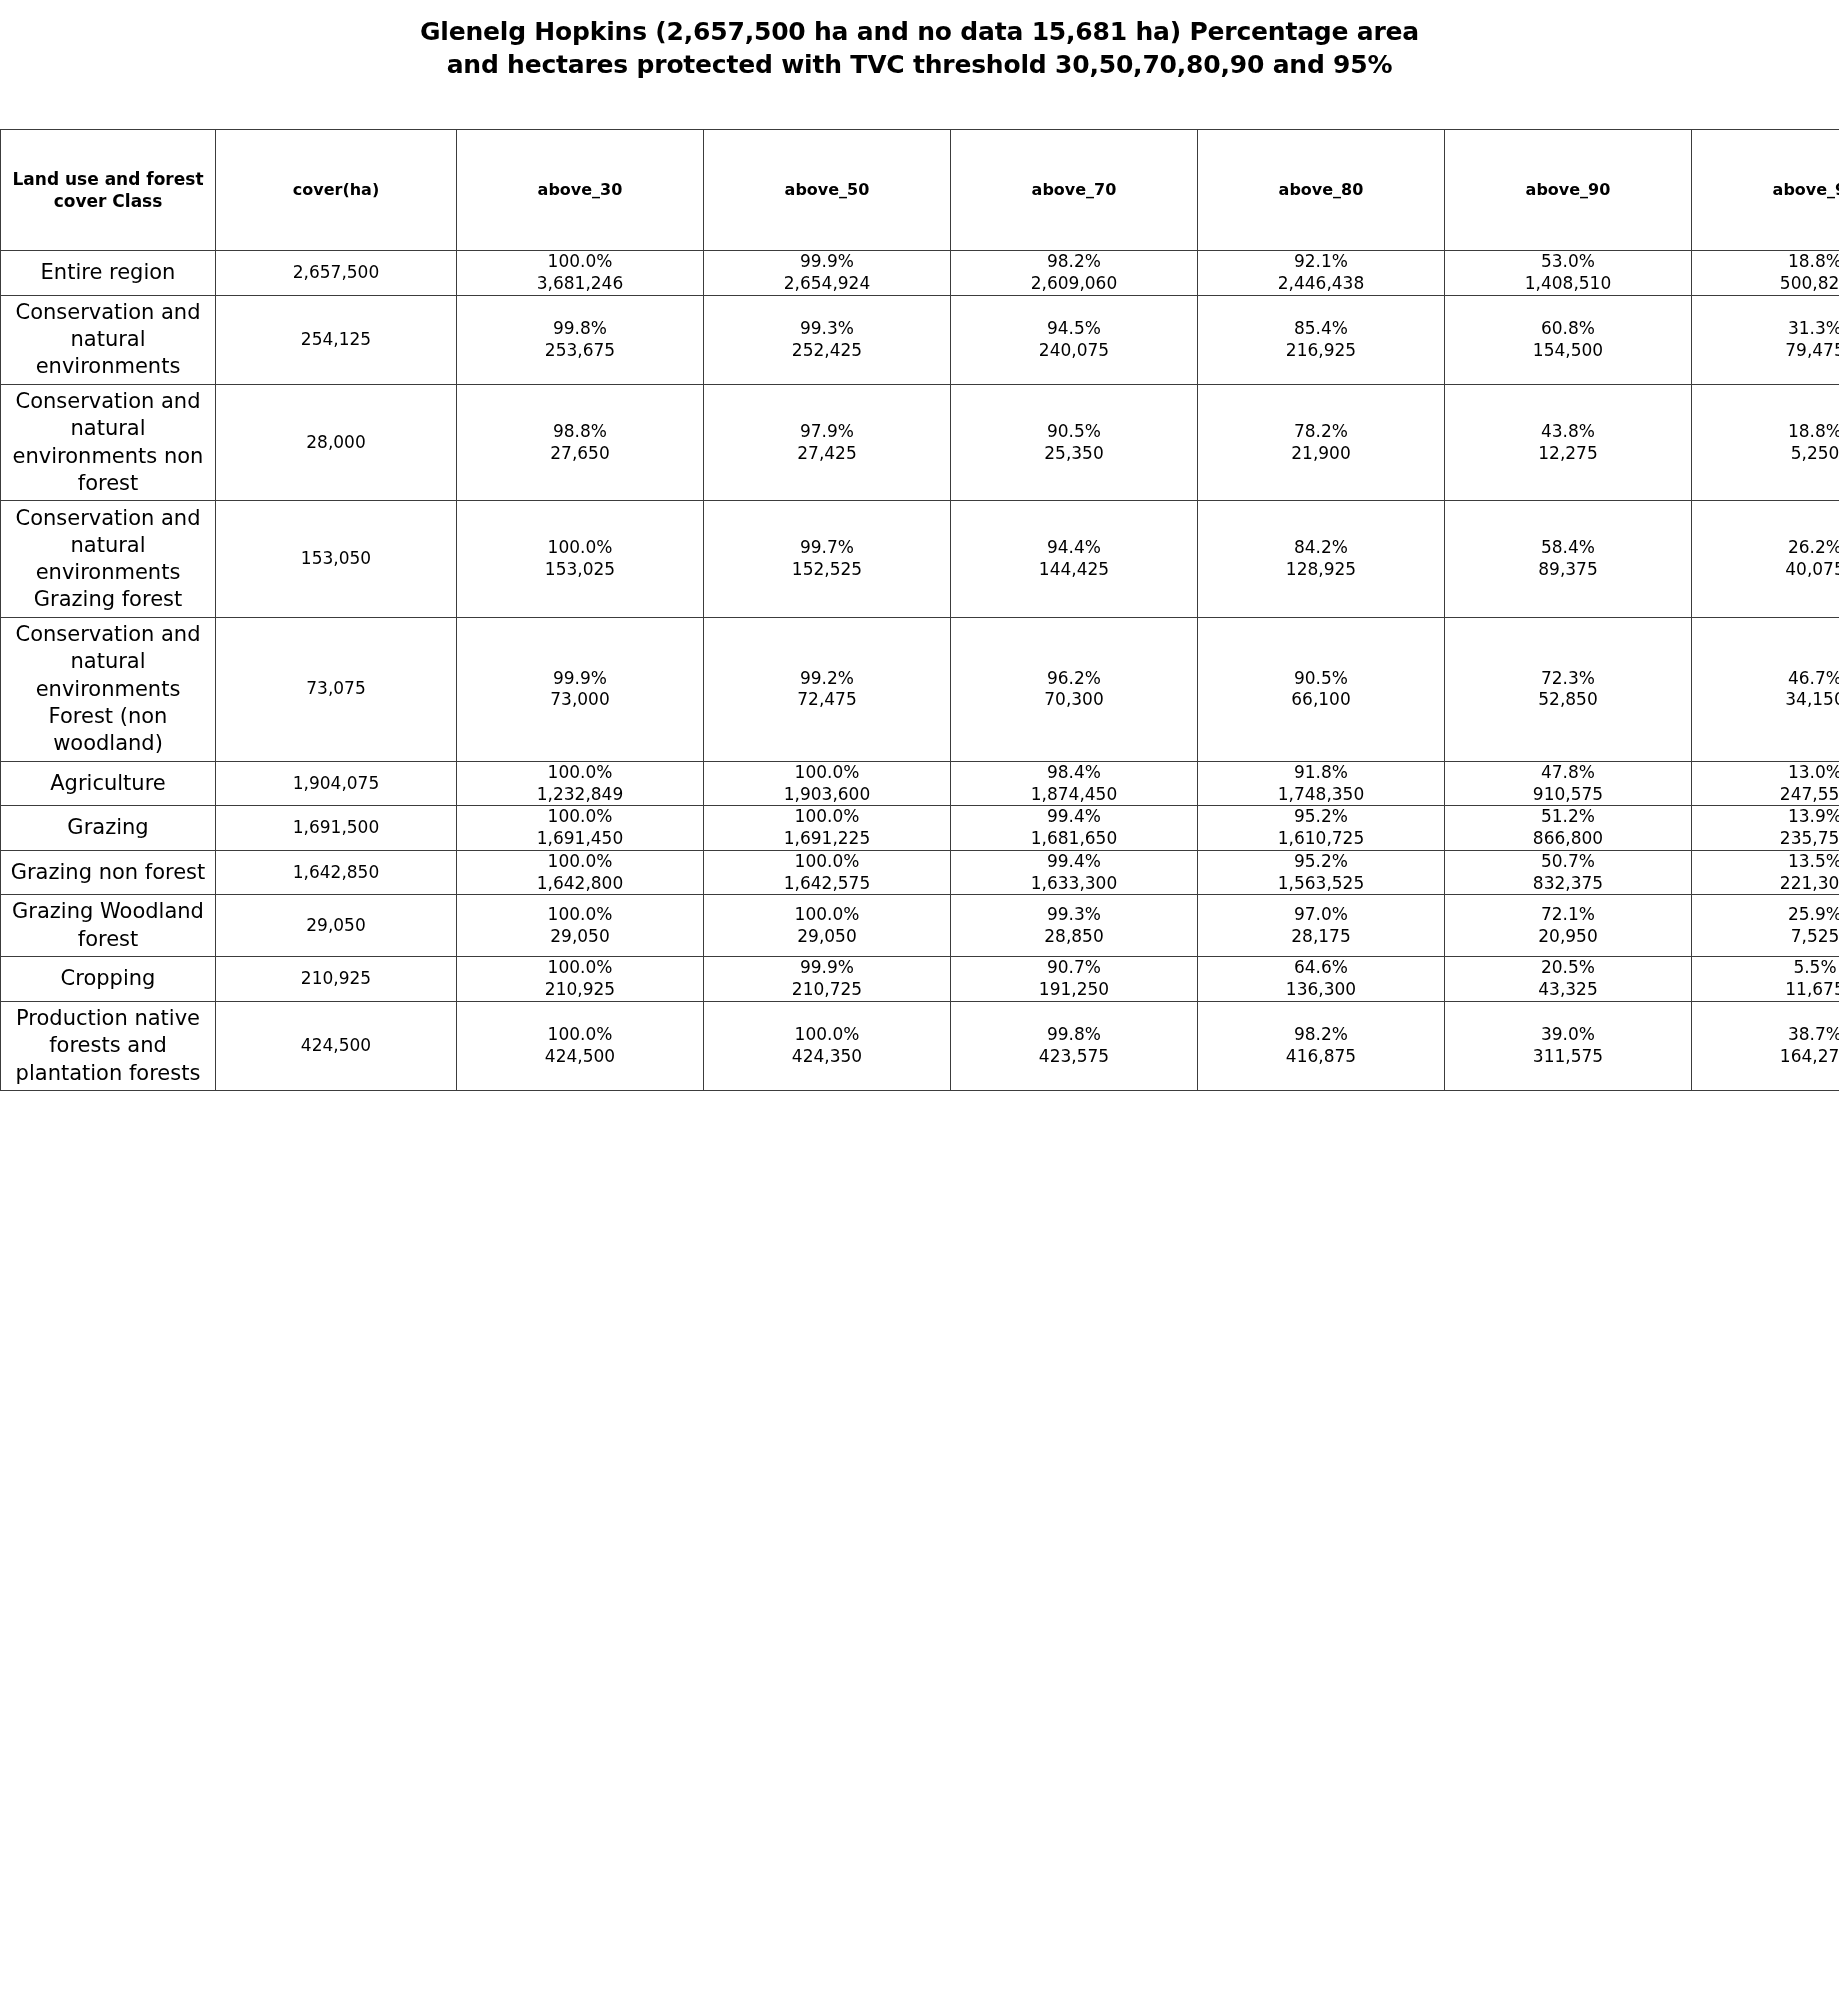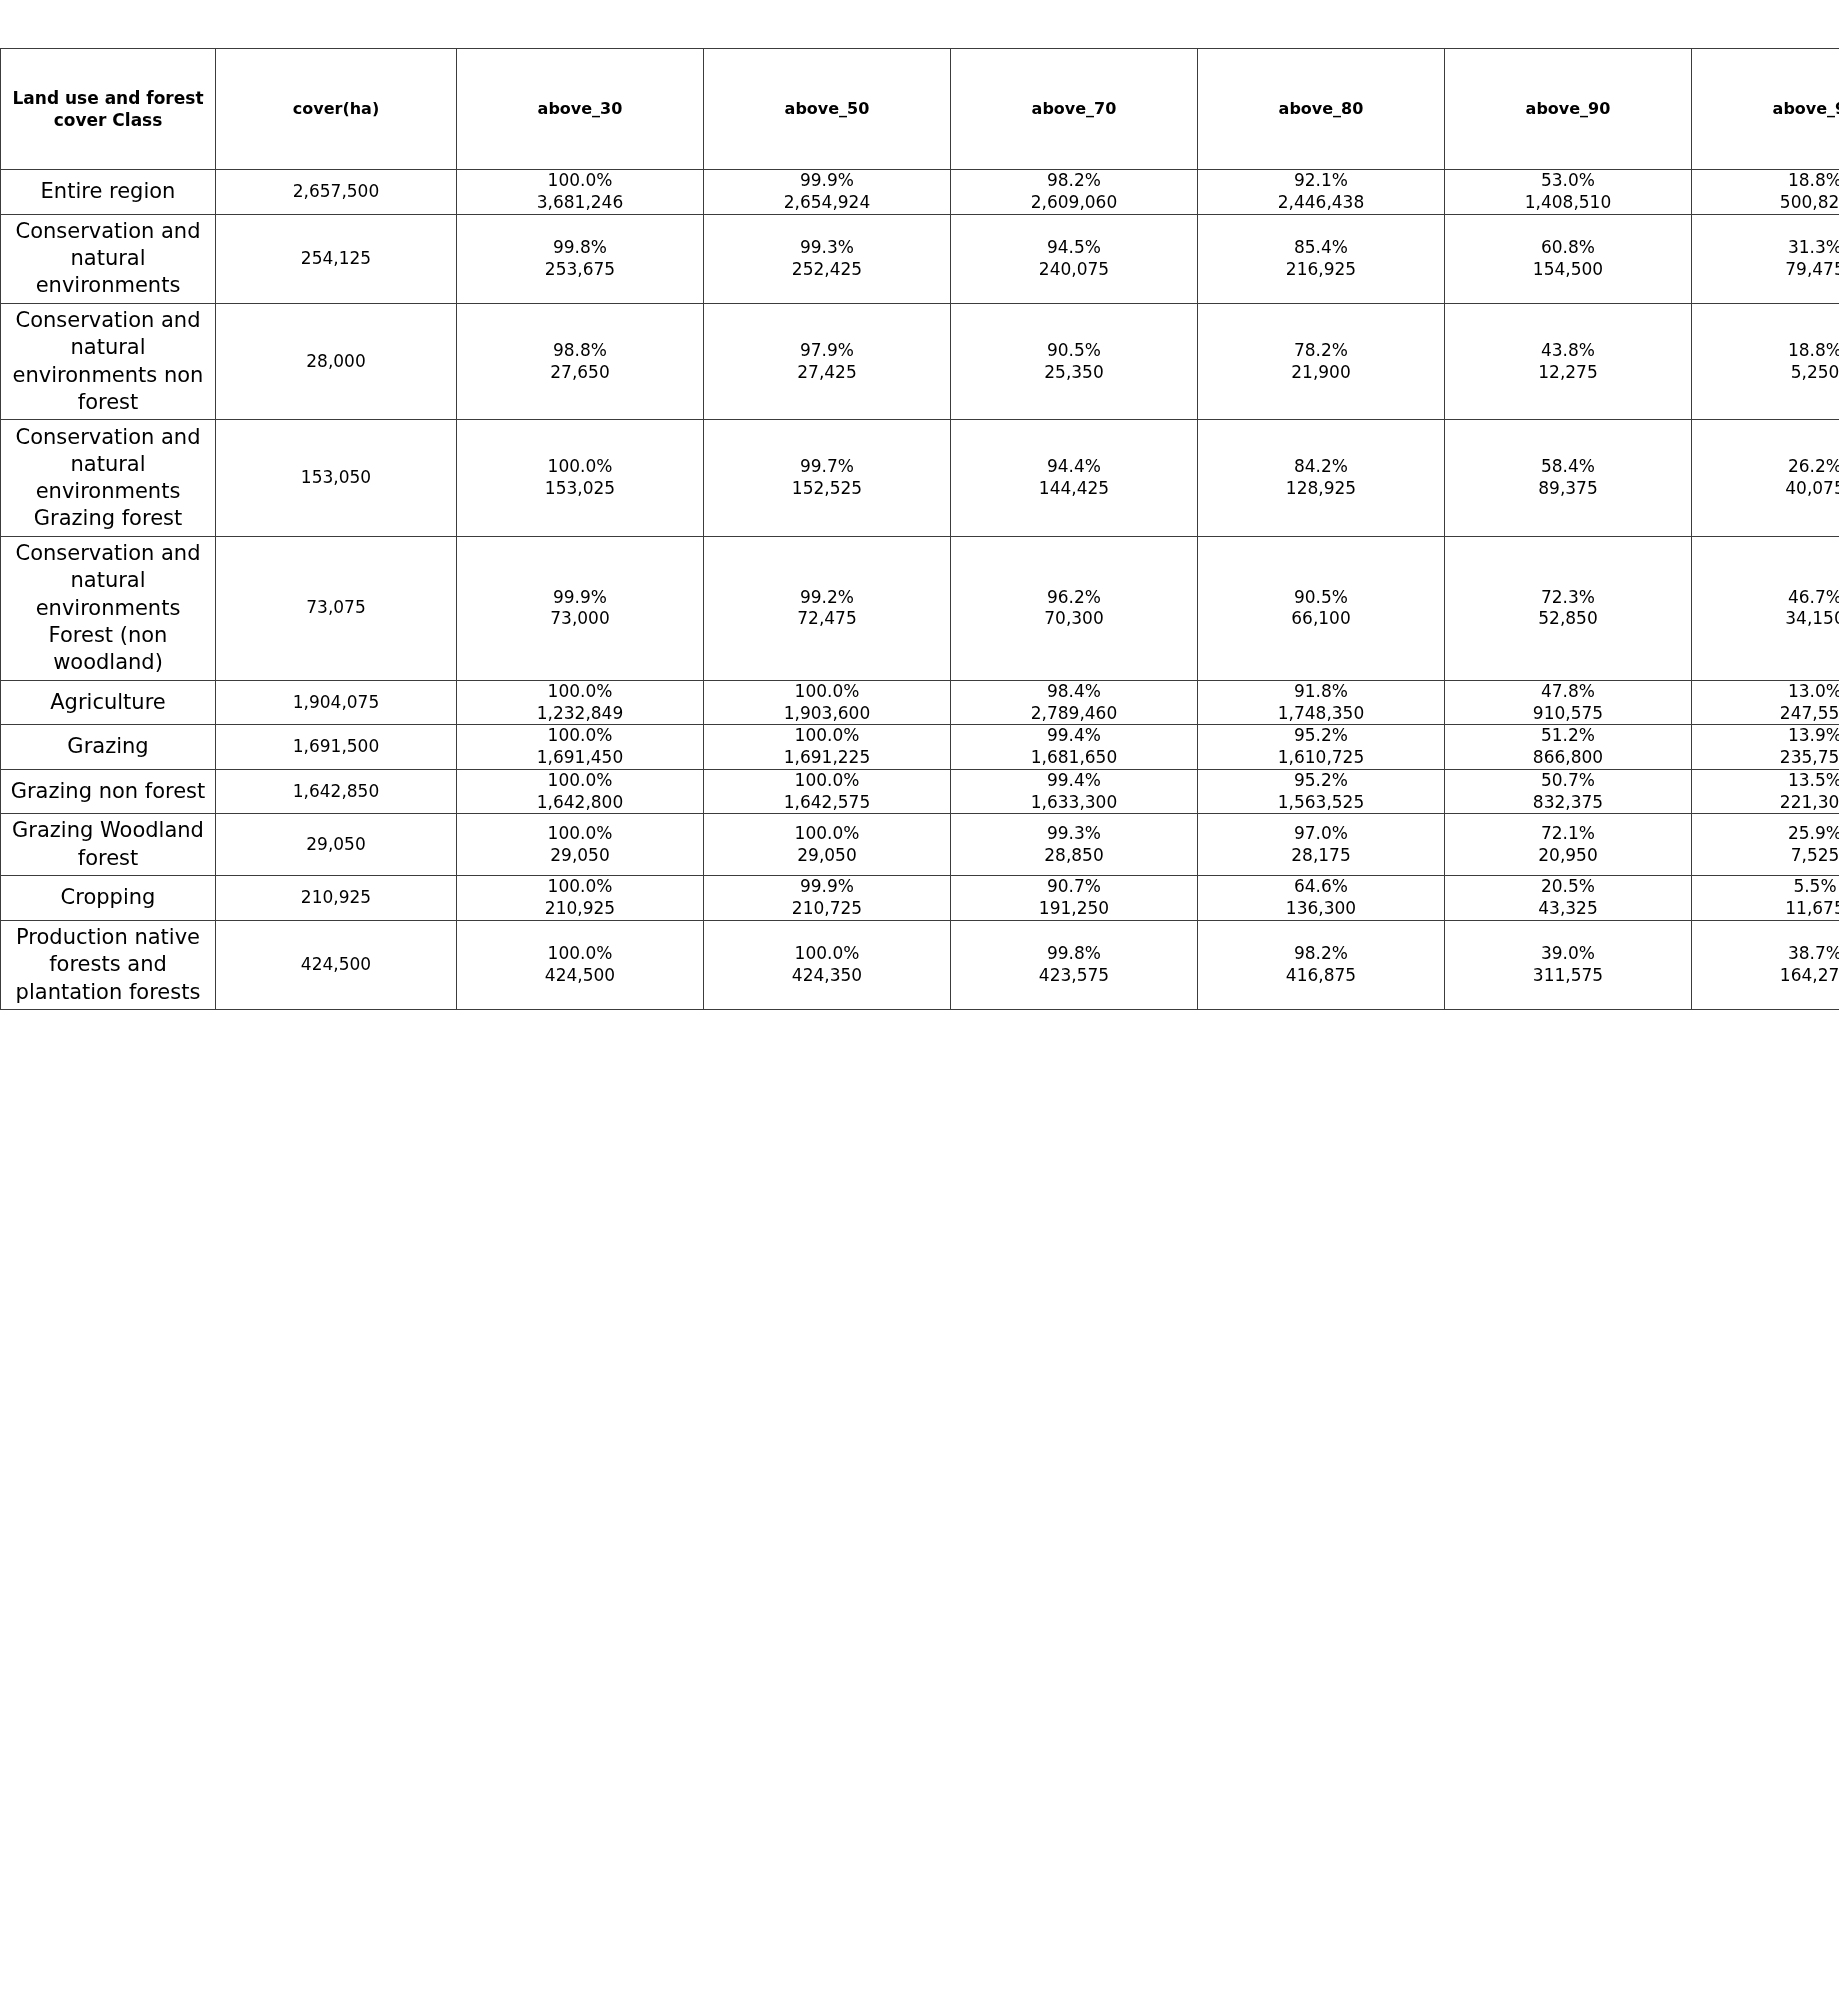--- a/index.html
+++ b/index.html
@@ -69,20 +69,24 @@
 
   col.c0 { width: 215px; }
   col.c1 { width: 241px; }
   col.cx { width: 247px; }
 </style>
 </head>
 <body>
 
 <div class="page">
 
+  <div class="title">
+    <span>Glenelg Hopkins (2,657,500 ha and no data 15,681 ha) Percentage area</span>
+    <span class="line2">and hectares protected with TVC threshold 30,50,70,80,90 and 95%</span>
+  </div>
 
   <table class="main">
     <colgroup>
       <col class="c0">
         <col class="c1">
         <col class="cx">
         <col class="cx">
         <col class="cx">
         <col class="cx">
         <col class="cx">
@@ -247,21 +251,21 @@
           <td class="cell2">
             <span class="pct">100.0%</span>
             <span class="val">1,232,849</span>
           </td>
           <td class="cell2">
             <span class="pct">100.0%</span>
             <span class="val">1,903,600</span>
           </td>
           <td class="cell2">
             <span class="pct">98.4%</span>
-            <span class="val">2,789,460</span>
+            <span class="val">1,874,450</span>
           </td>
           <td class="cell2">
             <span class="pct">91.8%</span>
             <span class="val">1,748,350</span>
           </td>
           <td class="cell2">
             <span class="pct">47.8%</span>
             <span class="val">910,575</span>
           </td>
           <td class="cell2">

